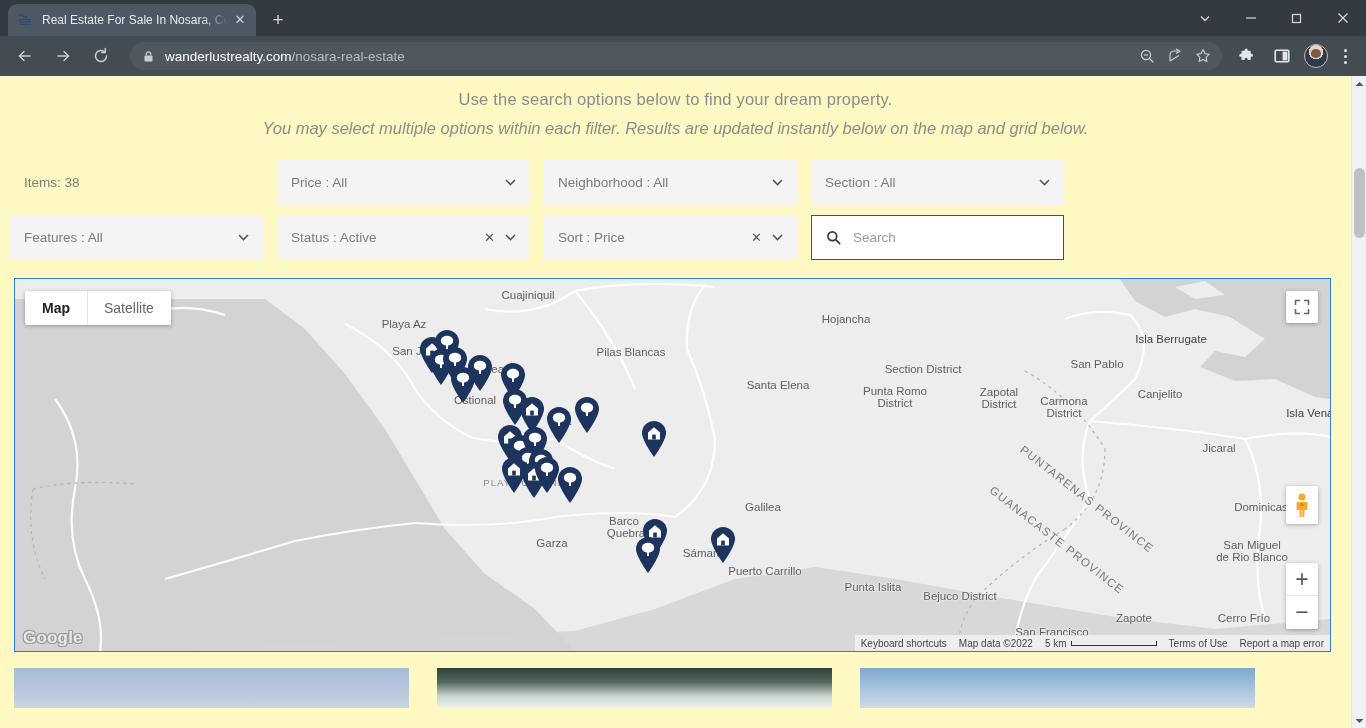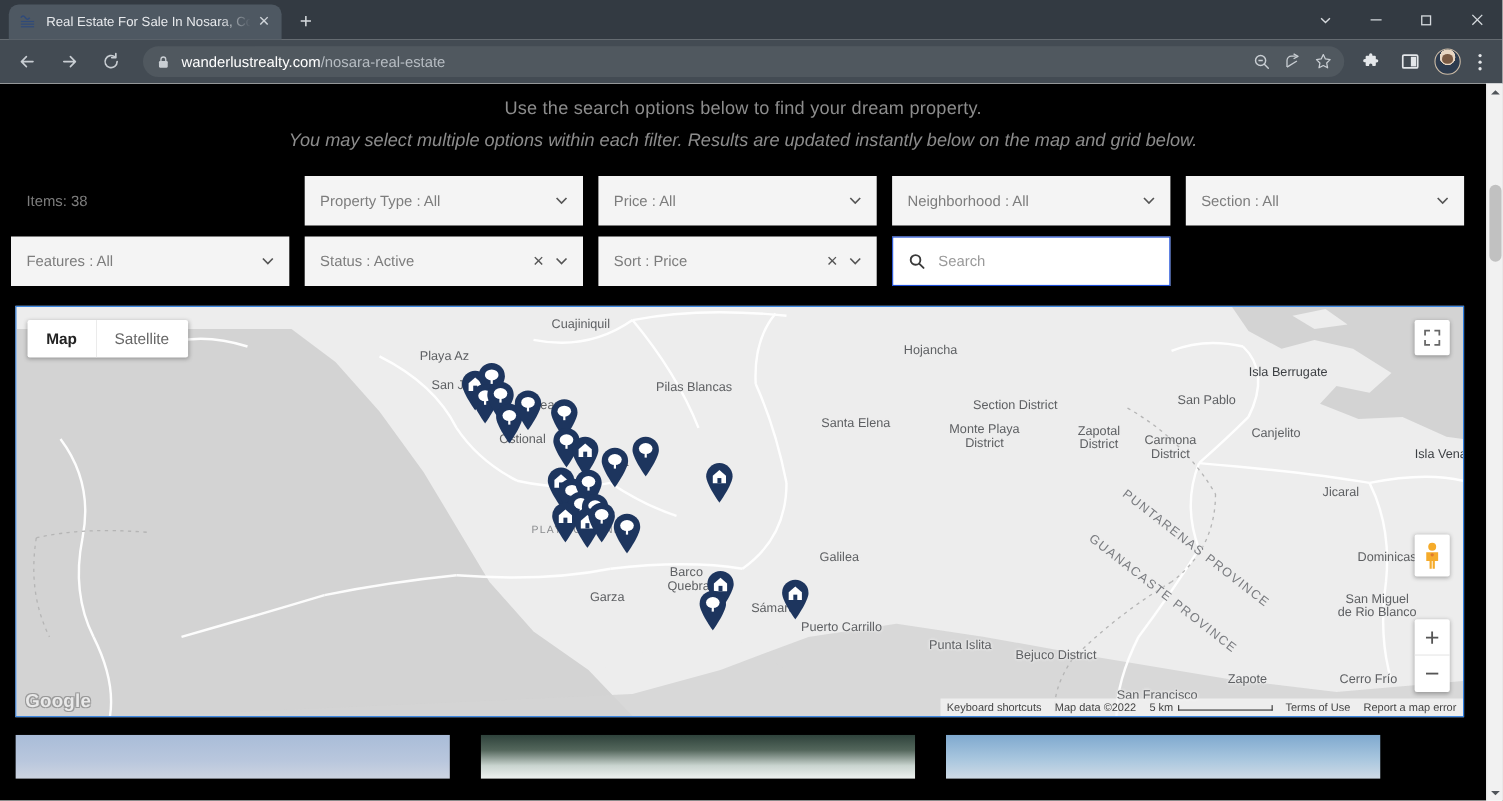--- a/index.html
+++ b/index.html
@@ -90,21 +90,21 @@
   }
   .menu-dots { width: 26px; height: 30px; display: flex; flex-direction: column;
                align-items: center; justify-content: center; gap: 3px; margin-right: 2px;}
   .menu-dots i { width: 3px; height: 3px; border-radius: 50%; background: #e4e7ea; display: block;}
 
   
   .viewport {
     position: absolute; top: 76px; left: 0;
     width: 1366px; height: 652px; background: #fff; overflow: hidden;
   }
-  .page { width: 1351px; height: 652px; position: relative; background:#000000; }
+  .page { width: 1351px; height: 652px; position: relative; background:#fef9c3; }
 
   .intro { padding-top: 8px; text-align: center; }
   .intro-line1 {
     font-size: 16.5px; color: #8c8c8c; font-weight: 300;
     letter-spacing: .2px; padding: 6px 0 0;
   }
   .intro-line2 {
     font-size: 16.5px; color: #8c8c8c; font-weight: 300;
     font-style: italic; padding: 10px 0 0;
   }
@@ -333,30 +333,20 @@
 
       <div class="intro">
         <div class="intro-line1">Use the search options below to find your dream property.</div>
         <div class="intro-line2">You may select multiple options within each filter. Results are updated instantly below on the map and grid below.</div>
       </div>
 
       <div class="filters">
         <div class="frow">
           <div class="fcell">
             <div class="items-count">Items: 38</div>
-          </div>
-          <div class="fcell">
-            <div class="fbox">
-              <span class="lbl">Property Type : All</span>
-              <span class="caret">
-                  <svg width="11" height="7" viewBox="0 0 11 7">
-                    <path d="M1 1 L5.5 5.6 L10 1" stroke="#555" stroke-width="1.5" fill="none"></path>
-                  </svg>
-                </span>
-            </div>
           </div>
           <div class="fcell">
             <div class="fbox">
               <span class="lbl">Price : All</span>
               <span class="caret">
                   <svg width="11" height="7" viewBox="0 0 11 7">
                     <path d="M1 1 L5.5 5.6 L10 1" stroke="#555" stroke-width="1.5" fill="none"></path>
                   </svg>
                 </span>
             </div>
@@ -499,21 +489,21 @@
               <div class="maplabel " style="left: 609px; top: 242px;">Barco</div>
               <div class="maplabel " style="left: 611px; top: 254px;">Quebra</div>
               <div class="maplabel " style="left: 688px; top: 274px;">Sámara</div>
               <div class="maplabel " style="left: 750px; top: 292px;">Puerto Carrillo</div>
               <div class="maplabel " style="left: 858px; top: 308px;">Punta Islita</div>
               <div class="maplabel " style="left: 945px; top: 317px;">Bejuco District</div>
               <div class="maplabel " style="left: 616px; top: 73px;">Pilas Blancas</div>
               <div class="maplabel " style="left: 831px; top: 40px;">Hojancha</div>
               <div class="maplabel " style="left: 763px; top: 106px;">Santa Elena</div>
               <div class="maplabel " style="left: 908px; top: 90px;">Section District</div>
-              <div class="maplabel " style="left: 880px; top: 112px;">Monte Playa</div>
+              <div class="maplabel " style="left: 880px; top: 112px;">Punta Romo</div>
               <div class="maplabel " style="left: 880px; top: 124px;">District</div>
               <div class="maplabel " style="left: 984px; top: 113px;">Zapotal</div>
               <div class="maplabel " style="left: 984px; top: 125px;">District</div>
               <div class="maplabel " style="left: 1049px; top: 122px;">Carmona</div>
               <div class="maplabel " style="left: 1049px; top: 134px;">District</div>
               <div class="maplabel " style="left: 1082px; top: 85px;">San Pablo</div>
               <div class="maplabel dark" style="left: 1156px; top: 60px;">Isla Berrugate</div>
               <div class="maplabel " style="left: 1145px; top: 115px;">Canjelito</div>
               <div class="maplabel dark" style="left: 1298px; top: 134px;">Isla Venad</div>
               <div class="maplabel " style="left: 1204px; top: 169px;">Jicaral</div>

